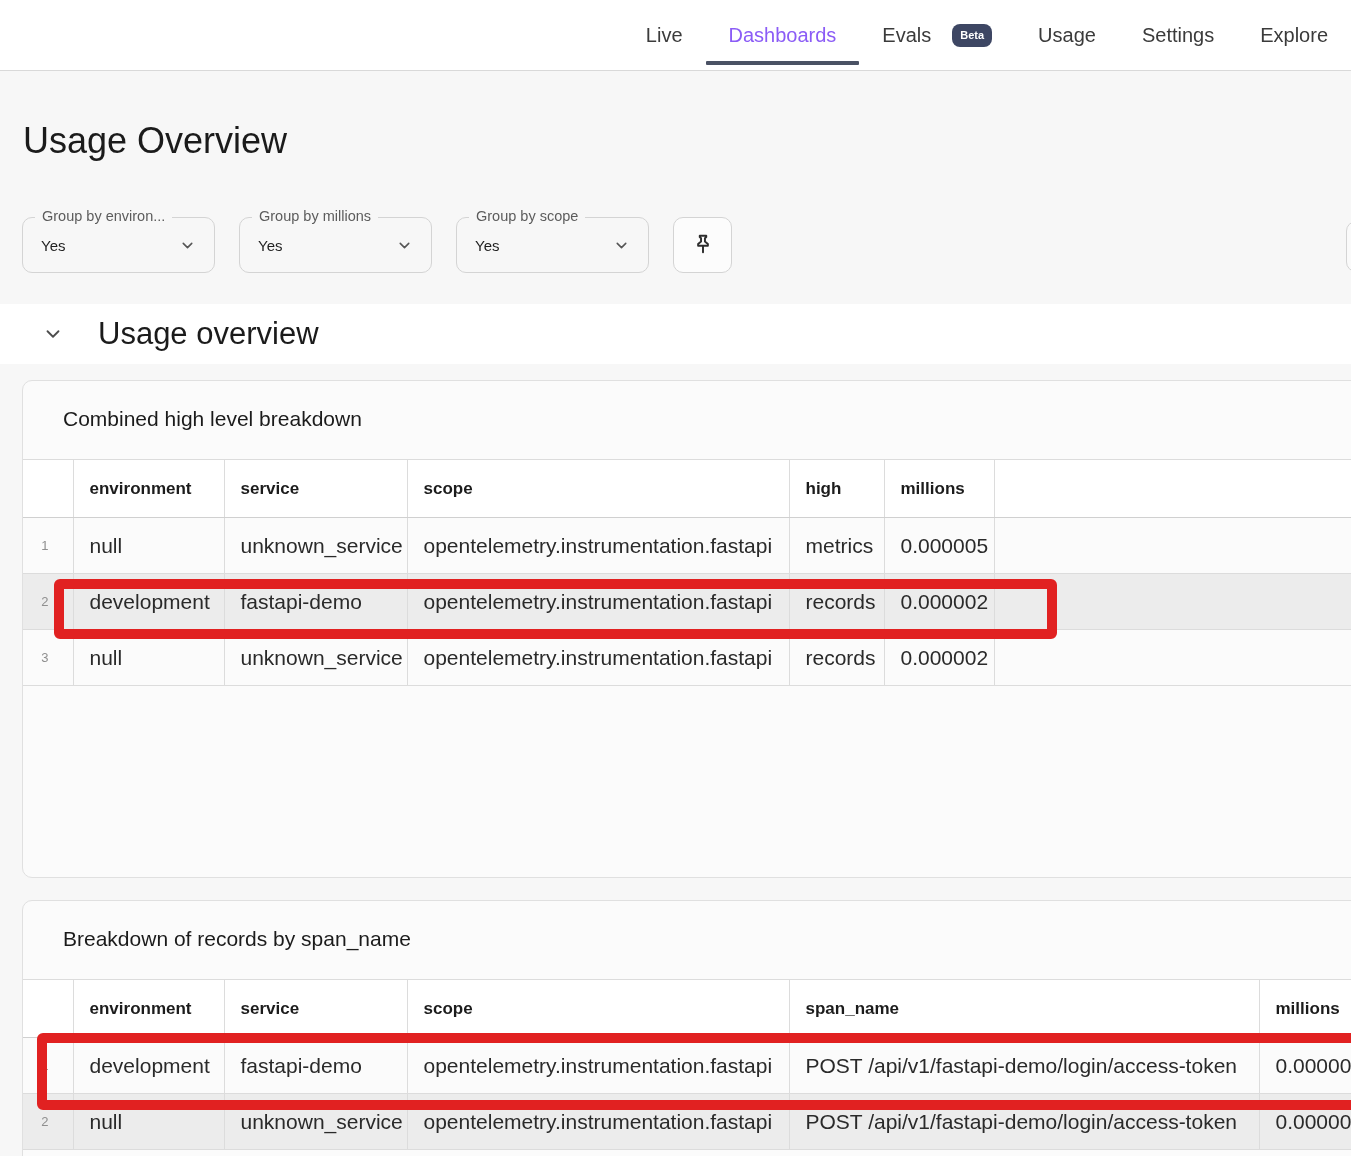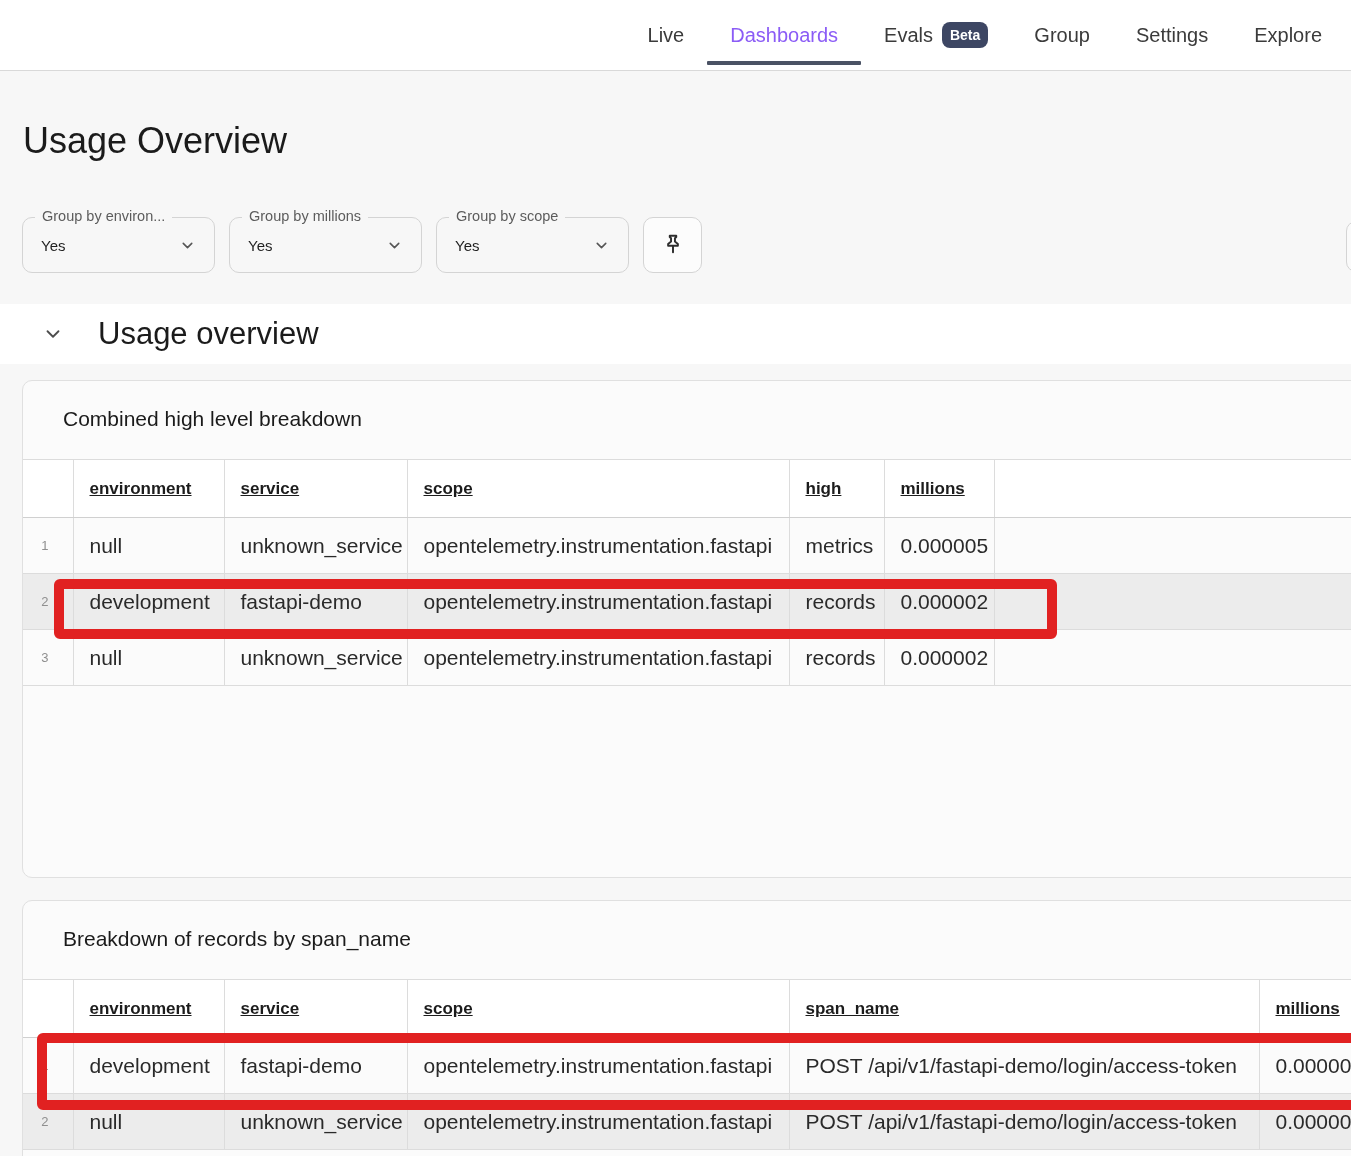--- a/index.html
+++ b/index.html
@@ -8,47 +8,46 @@
     position: relative;
     background: #f7f7f7;
     font-family: "Liberation Sans", sans-serif;
     color: #2a2a2a;
   }
 
   
   .nav {
     height: 71px; background: #fff; border-bottom: 1px solid #d9d9d9;
     display: flex; align-items: stretch; justify-content: flex-end;
-    padding-right: 6px;
   }
   .nav-item {
     position: relative; display: flex; align-items: center;
     padding: 0 23px; font-size: 20px; color: #3b3b3b; cursor: pointer;
     white-space: nowrap;
   }
   .nav-item.active { color: #8b5cf6; }
   .nav-item.active::after {
     content: ""; position: absolute; left: 0; right: 0; bottom: 5px;
     height: 4px; background: var(--accent, #4a5264); border-radius: 1px;
   }
   .badge {
-    margin-left: 9px; background: var(--badge-bg, #3d4663); color: #fff;
-    font-size: 14px; font-weight: 700; padding: 6px 8px; border-radius: 8px;
+    margin-left: 21px; background: var(--badge-bg, #3d4663); color: #fff;
+    font-size: 11px; font-weight: 700; padding: 6px 8px; border-radius: 8px;
     line-height: 1;
   }
 
   
   .page-title {
     margin: 49px 0 0 23px; font-size: 36px; font-weight: 400;
     color: #1b1b1b; line-height: 1.18;
   }
 
   
   .filters {
-    display: flex; gap: 14px; margin: 55px 0 0 22px; align-items: stretch;
+    display: flex; gap: 24px; margin: 55px 0 0 22px; align-items: stretch;
   }
   .select {
     position: relative; width: 193px; height: 56px;
     border: 1px solid #d4d4d4; border-radius: 10px;
     display: flex; align-items: center; justify-content: space-between;
     padding: 0 18px; cursor: pointer;
   }
   .select-label {
     position: absolute; top: -10px; left: 12px; background: #f7f7f7;
     padding: 0 7px; font-size: 14.5px; color: #5c5c5c; white-space: nowrap;
@@ -83,21 +82,21 @@
   .panel-title {
     padding: 24px 0 0 40px; font-size: 21px; color: #1b1b1b; line-height: 28px;
     height: 52px;
   }
 
   
   table { width: 100%; border-collapse: collapse; table-layout: fixed; margin-top: 26px; }
   thead th {
     background: #fff; border-top: 1px solid #dcdcdc; border-bottom: 1px solid #d0d0d0;
     height: 58px; text-align: left; padding-left: 16px;
-    font-size: 17px; font-weight: 700; color: #1c1c1c; text-decoration: underline;
+    font-size: 17px; font-weight: 700; color: #1c1c1c;
   }
   tbody td {
     height: 56px; padding-left: 16px; font-size: 21px; color: #2a2a2a;
     border-bottom: 1px solid #dcdcdc; white-space: nowrap; overflow: hidden;
   }
   th, td { border-right: 1px solid #dcdcdc; }
   th.no-r, td.no-r { border-right: none; }
   td.num { text-align: center; padding: 0 6px 0 0; font-size: 13px; color: #8f8f8f; }
   tbody tr:nth-child(even) { background: var(--row-highlight, #ececec); }
 
@@ -117,21 +116,21 @@
     <span>Live</span>
   </div>
   <div class="nav-item active">
     <span>Dashboards</span>
   </div>
   <div class="nav-item">
     <span>Evals</span>
     <span class="badge">Beta</span>
   </div>
   <div class="nav-item">
-    <span>Group</span>
+    <span>Usage</span>
   </div>
   <div class="nav-item">
     <span>Settings</span>
   </div>
   <div class="nav-item">
     <span>Explore</span>
   </div>
 </header>
 
 <h1 class="page-title">Usage Overview</h1>

